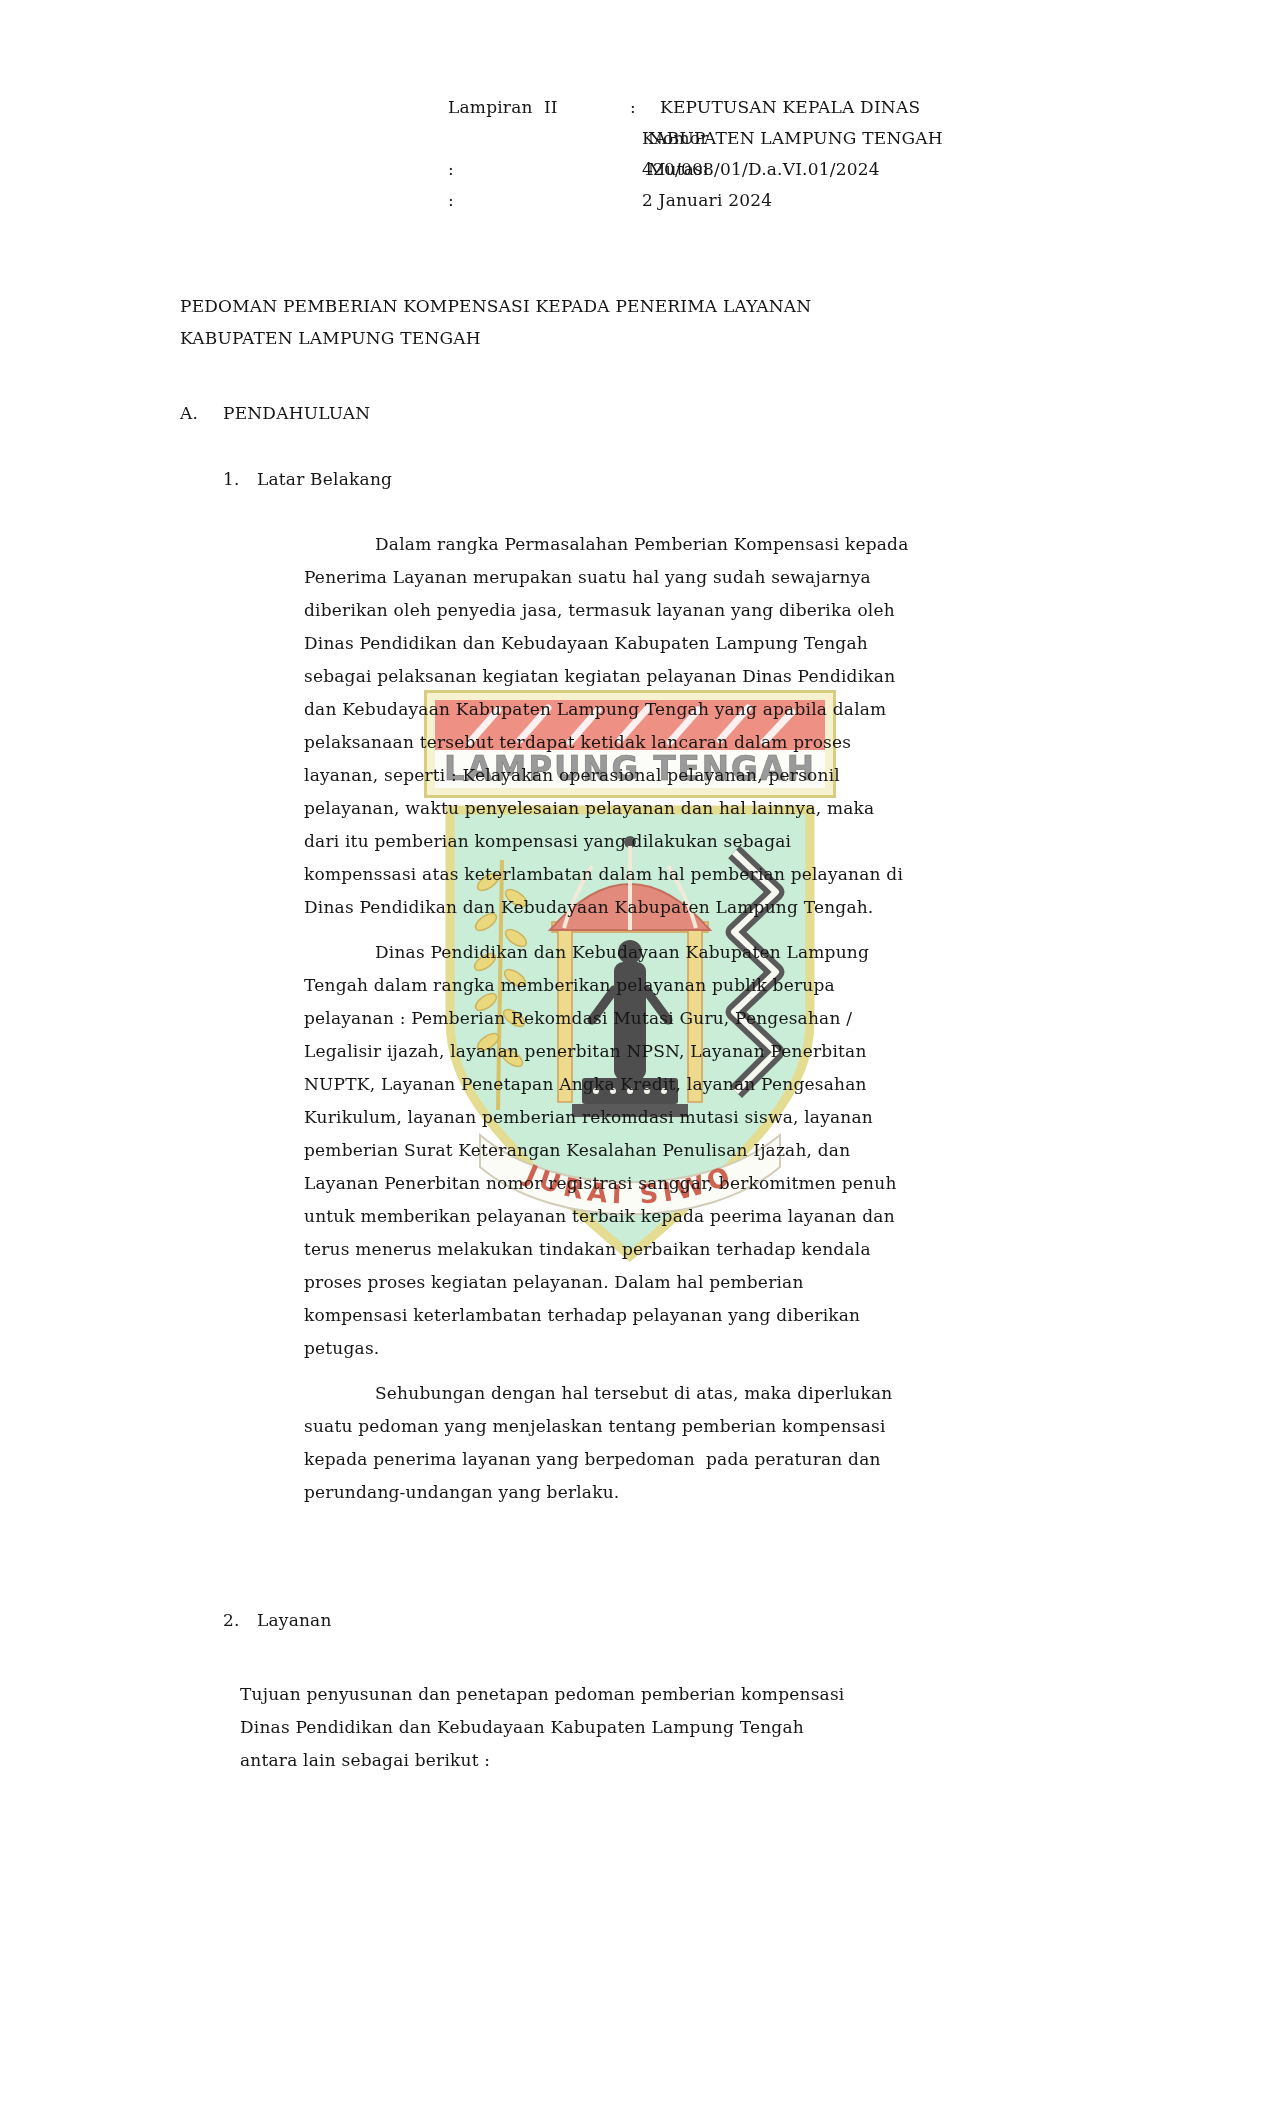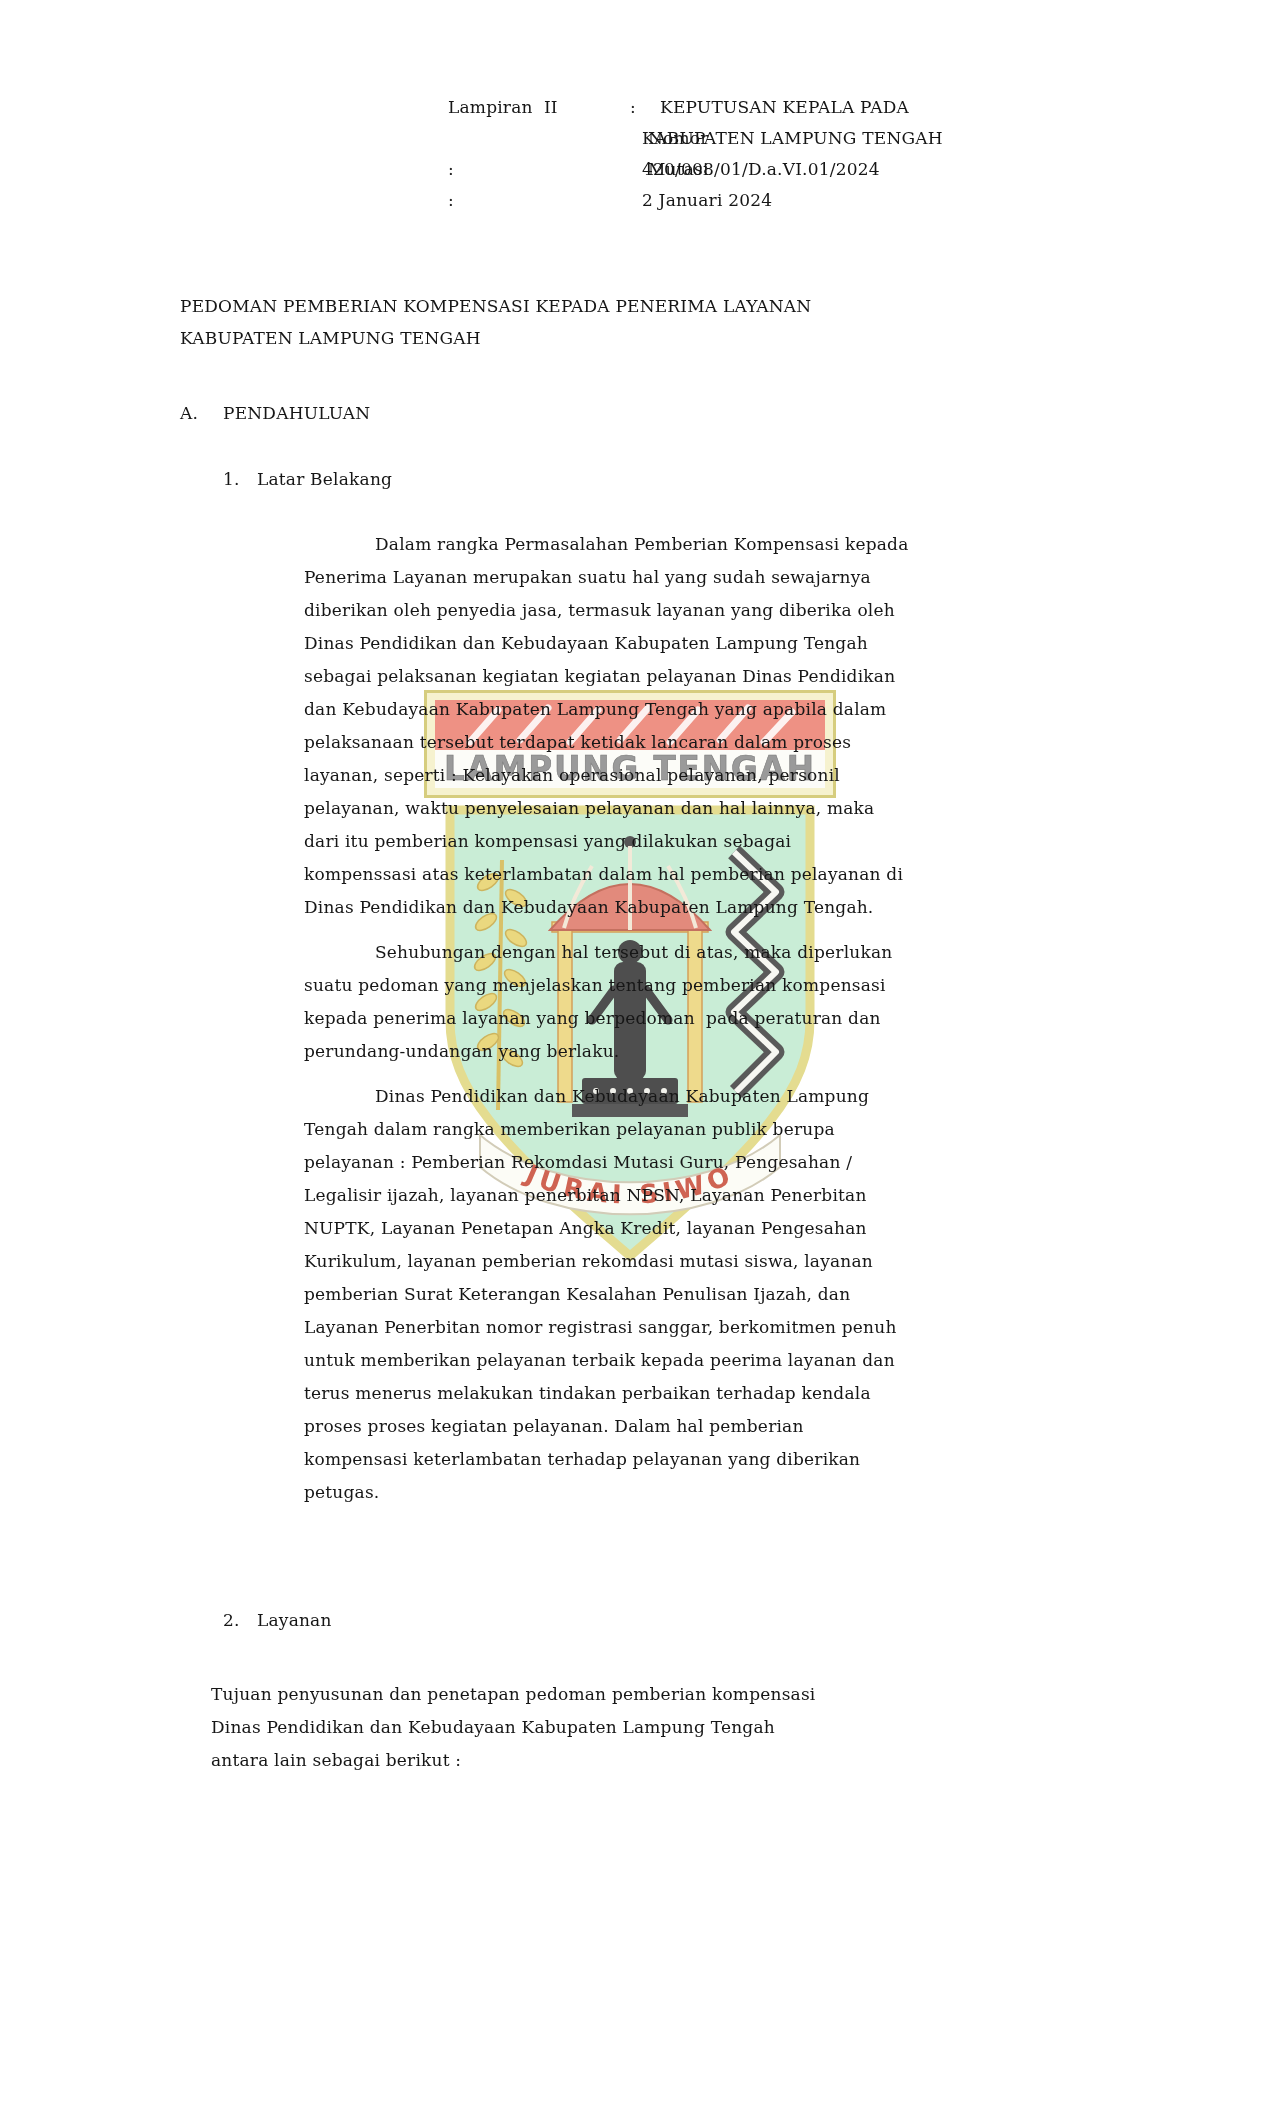--- a/index.html
+++ b/index.html
@@ -25,21 +25,21 @@
   .kv .val{padding-left:12px;white-space:pre;}
   .doc-title{margin-top:74px;text-align:left;line-height:32px;}
   .sec-head{margin-top:44px;display:flex;line-height:31px;}
   .sec-num{width:43px;flex:none;}
   .sub-head{margin-top:35px;margin-left:43px;display:flex;line-height:31px;}
   .sub-num{width:34px;flex:none;}
   .sub-head.tujuan{margin-top:96px;}
   .paras{margin-top:33px;margin-left:112px;width:846px;line-height:33px;}
   .para{margin:12px;white-space:pre-wrap;}
   .para.indent{text-indent:71px;}
-  .tujuan-para{margin-top:42px;margin-left:31px;width:866px;line-height:33px;white-space:pre-wrap;}
+  .tujuan-para{margin-top:42px;margin-left:60px;width:866px;line-height:33px;white-space:pre-wrap;}
   svg text{font-family:"DejaVu Sans","Liberation Sans",sans-serif;}
 </style>
 </head>
 <body>
 
 <div class="page">
 
   <svg class="watermark" viewBox="0 0 420 584" aria-hidden="true">
 
     <g>
@@ -115,21 +115,21 @@
         </text>
       </g>
     </g>
   </svg>
 
   <div class="content">
 
     <div class="kv">
       <div class="lbl">Lampiran  II</div>
       <div class="col">:</div>
-      <div class="val">KEPUTUSAN KEPALA PADA</div>
+      <div class="val">KEPUTUSAN KEPALA DINAS</div>
 
       <div class="lbl"></div>
       <div class="col"></div>
 
       <div class="lbl"></div>
       <div class="col"></div>
       <div class="val">KABUPATEN LAMPUNG TENGAH</div>
 
       <div class="lbl">Nomor</div>
       <div class="col">:</div>
@@ -161,37 +161,37 @@
 diberikan oleh penyedia jasa, termasuk layanan yang diberika oleh
 Dinas Pendidikan dan Kebudayaan Kabupaten Lampung Tengah
 sebagai pelaksanan kegiatan kegiatan pelayanan Dinas Pendidikan
 dan Kebudayaan Kabupaten Lampung Tengah yang apabila dalam
 pelaksanaan tersebut terdapat ketidak lancaran dalam proses
 layanan, seperti : Kelayakan operasional pelayanan, personil
 pelayanan, waktu penyelesaian pelayanan dan hal lainnya, maka
 dari itu pemberian kompensasi yang dilakukan sebagai
 kompenssasi atas keterlambatan dalam hal pemberian pelayanan di
 Dinas Pendidikan dan Kebudayaan Kabupaten Lampung Tengah.</p>
-      <p class="para indent">Sehubungan dengan hal tersebut di atas, maka diperlukan
-suatu pedoman yang menjelaskan tentang pemberian kompensasi
-kepada penerima layanan yang berpedoman  pada peraturan dan
-perundang-undangan yang berlaku.</p>
       <p class="para indent">Dinas Pendidikan dan Kebudayaan Kabupaten Lampung
 Tengah dalam rangka memberikan pelayanan publik berupa
 pelayanan : Pemberian Rekomdasi Mutasi Guru, Pengesahan /
 Legalisir ijazah, layanan penerbitan NPSN, Layanan Penerbitan
 NUPTK, Layanan Penetapan Angka Kredit, layanan Pengesahan
 Kurikulum, layanan pemberian rekomdasi mutasi siswa, layanan
 pemberian Surat Keterangan Kesalahan Penulisan Ijazah, dan
 Layanan Penerbitan nomor registrasi sanggar, berkomitmen penuh
 untuk memberikan pelayanan terbaik kepada peerima layanan dan
 terus menerus melakukan tindakan perbaikan terhadap kendala
 proses proses kegiatan pelayanan. Dalam hal pemberian
 kompensasi keterlambatan terhadap pelayanan yang diberikan
 petugas.</p>
+      <p class="para indent">Sehubungan dengan hal tersebut di atas, maka diperlukan
+suatu pedoman yang menjelaskan tentang pemberian kompensasi
+kepada penerima layanan yang berpedoman  pada peraturan dan
+perundang-undangan yang berlaku.</p>
     </div>
 
     <div class="sub-head tujuan">
       <span class="sub-num">2.</span>
       <span>Layanan</span>
     </div>
 
     <p class="tujuan-para">Tujuan penyusunan dan penetapan pedoman pemberian kompensasi
 Dinas Pendidikan dan Kebudayaan Kabupaten Lampung Tengah
 antara lain sebagai berikut :</p>

